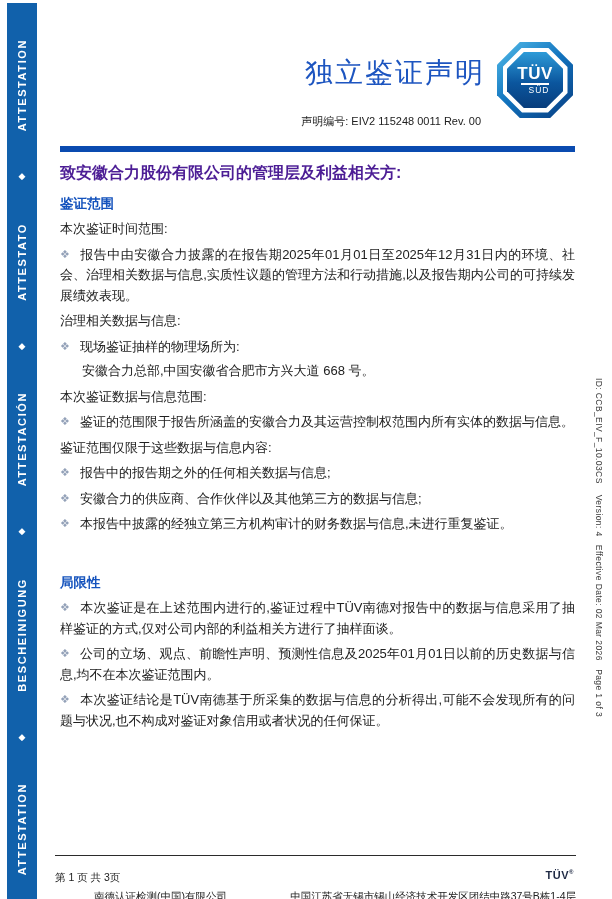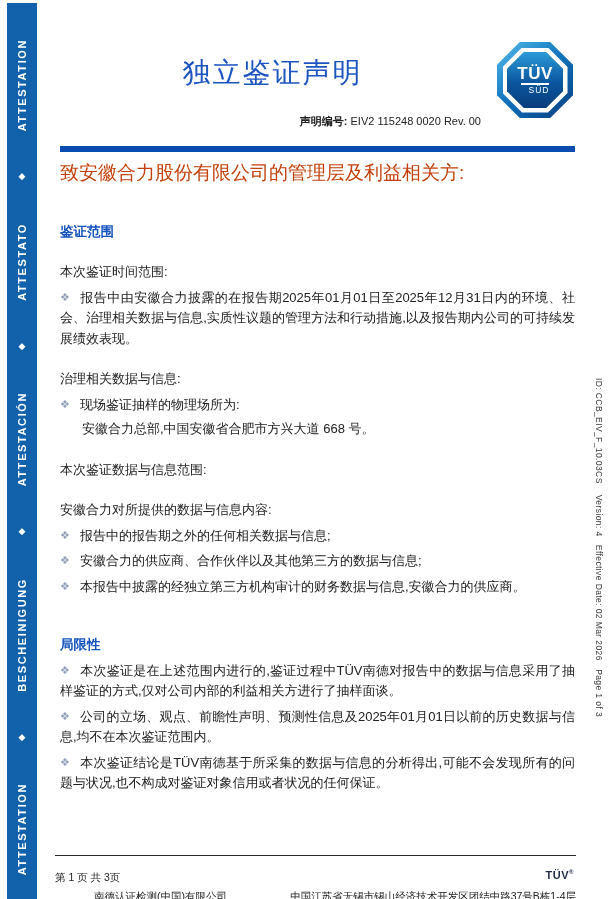--- a/index.html
+++ b/index.html
@@ -29,28 +29,28 @@
     position:absolute; right:8px; top:378px;
     writing-mode:vertical-rl;
     font-size:8.5px; color:#3c3c3c; letter-spacing:0.4px; white-space:pre;
   }
 
   
   .content { position:absolute; left:60px; top:40px; width:515px; }
 
   .header { position:relative; height:106px; }
   .doc-title {
-    position:absolute; left:0; right:90px; top:14px; text-align:center;
+    position:absolute; left:0; right:90px; top:14px; text-align:right;
     font-size:28px; font-weight:500; color:#1d55c0; letter-spacing:2px;
   }
   .stmt-line {
     position:absolute; right:94px; top:74px; font-size:11px; color:#212121;
     white-space:nowrap;
   }
-  .stmt-label { font-weight:bold; }
+  .stmt-label { font-weight:normal; }
   .blue-rule { height:6px; background:#0a4bb0; margin-top:0; }
 
   
   .logo-oct {
     position:absolute; right:2px; top:2px; width:76px; height:76px;
     clip-path:polygon(30% 0,70% 0,100% 30%,100% 70%,70% 100%,30% 100%,0 70%,0 30%);
     background:linear-gradient(140deg,#54bdea 0%,#1173be 48%,#083c80 100%);
     display:flex; align-items:center; justify-content:center;
   }
   .logo-white {
@@ -63,25 +63,25 @@
     clip-path:polygon(30% 0,70% 0,100% 30%,100% 70%,70% 100%,30% 100%,0 70%,0 30%);
     background:linear-gradient(180deg,#2d9bd8 0%,#0b569e 55%,#083d7c 100%);
     display:flex; flex-direction:column; align-items:center; justify-content:center;
   }
   .logo-tuv { color:#fff; font-weight:bold; font-size:17px; line-height:17px; letter-spacing:0.5px; }
   .logo-line { width:28px; height:1.6px; background:#ffffff; margin:1.5px 0 1px 0; }
   .logo-sud { color:#fff; font-weight:normal; font-size:8.5px; line-height:9px; letter-spacing:1px;margin-left:8px; }
 
   
   .body-text { font-size:13px; line-height:20.5px; }
-  .salutation { margin-top:11px; font-weight:normal; color:#c2410c; font-size:19px; }
+  .salutation { margin-top:11px; font-weight:bold; color:#4c1d95; font-size:16px; }
   .para { margin-top:8px; text-align:justify; }
-  .sec-heading { font-weight:bold; color:#1553bd; font-size:13.5px; margin-top:38px; }
+  .sec-heading { font-weight:bold; color:#1553bd; font-size:13.5px; margin-top:10px; }
   .sec-heading.limits { margin-top:38px; }
-  .label-line { margin-top:20px; }
+  .label-line { margin-top:5px; }
   .bullet-line { margin-top:5px; text-align:justify; }
   .bullet {
     color:#93a1b8; font-size:11px; margin-right:10px; position:relative; top:-1px;
   }
   .indent-line { margin-top:4px; padding-left:22px; }
 
   
   .footer {
     position:absolute; left:55px; width:521px; top:855px;
     border-top:1.5px solid #2b2b2b; padding-top:15px; font-size:10.5px;
@@ -113,21 +113,21 @@
   </div>
 
   <div class="right-meta">ID: CCB_EIV_F_10.03CS    Version: 4   Effective Date: 02 Mar 2026   Page 1 of 3</div>
 
   <div class="content">
 
     <div class="header">
       <div class="doc-title">独立鉴证声明</div>
       <div class="stmt-line">
         <span class="stmt-label">声明编号:</span>
-        <span>EIV2 115248 0020 Rev. 00</span>
+        <span>EIV2 115248 0011 Rev. 00</span>
       </div>
       <div class="logo-oct">
         <div class="logo-white">
           <div class="logo-core">
             <span class="logo-tuv">TÜV</span>
             <span class="logo-line"></span>
             <span class="logo-sud">SÜD</span>
           </div>
         </div>
       </div>
@@ -143,25 +143,26 @@
       <div class="sec-heading">鉴证范围</div>
 
       <p class="label-line">本次鉴证时间范围:</p>
       <p class="bullet-line"><span class="bullet">❖</span><span>报告中由安徽合力披露的在报告期2025年01月01日至2025年12月31日内的环境、社会、治理相关数据与信息,实质性议题的管理方法和行动措施,以及报告期内公司的可持续发展绩效表现。</span></p>
 
       <p class="label-line">治理相关数据与信息:</p>
       <p class="bullet-line"><span class="bullet">❖</span><span>现场鉴证抽样的物理场所为:</span></p>
       <p class="indent-line">安徽合力总部,中国安徽省合肥市方兴大道 668 号。</p>
 
       <p class="label-line">本次鉴证数据与信息范围:</p>
+      <p class="bullet-line"><span class="bullet">❖</span><span>鉴证的范围限于报告所涵盖的安徽合力及其运营控制权范围内所有实体的数据与信息。</span></p>
 
-      <p class="label-line">安徽合力对所提供的数据与信息内容:</p>
+      <p class="label-line">鉴证范围仅限于这些数据与信息内容:</p>
       <p class="bullet-line"><span class="bullet">❖</span><span>报告中的报告期之外的任何相关数据与信息;</span></p>
       <p class="bullet-line"><span class="bullet">❖</span><span>安徽合力的供应商、合作伙伴以及其他第三方的数据与信息;</span></p>
-      <p class="bullet-line"><span class="bullet">❖</span><span>本报告中披露的经独立第三方机构审计的财务数据与信息,安徽合力的供应商。</span></p>
+      <p class="bullet-line"><span class="bullet">❖</span><span>本报告中披露的经独立第三方机构审计的财务数据与信息,未进行重复鉴证。</span></p>
 
       <div class="sec-heading limits">局限性</div>
 
       <p class="bullet-line"><span class="bullet">❖</span><span>本次鉴证是在上述范围内进行的,鉴证过程中TÜV南德对报告中的数据与信息采用了抽样鉴证的方式,仅对公司内部的利益相关方进行了抽样面谈。</span></p>
       <p class="bullet-line"><span class="bullet">❖</span><span>公司的立场、观点、前瞻性声明、预测性信息及2025年01月01日以前的历史数据与信息,均不在本次鉴证范围内。</span></p>
       <p class="bullet-line"><span class="bullet">❖</span><span>本次鉴证结论是TÜV南德基于所采集的数据与信息的分析得出,可能不会发现所有的问题与状况,也不构成对鉴证对象信用或者状况的任何保证。</span></p>
 
     </div>
   </div>
 

